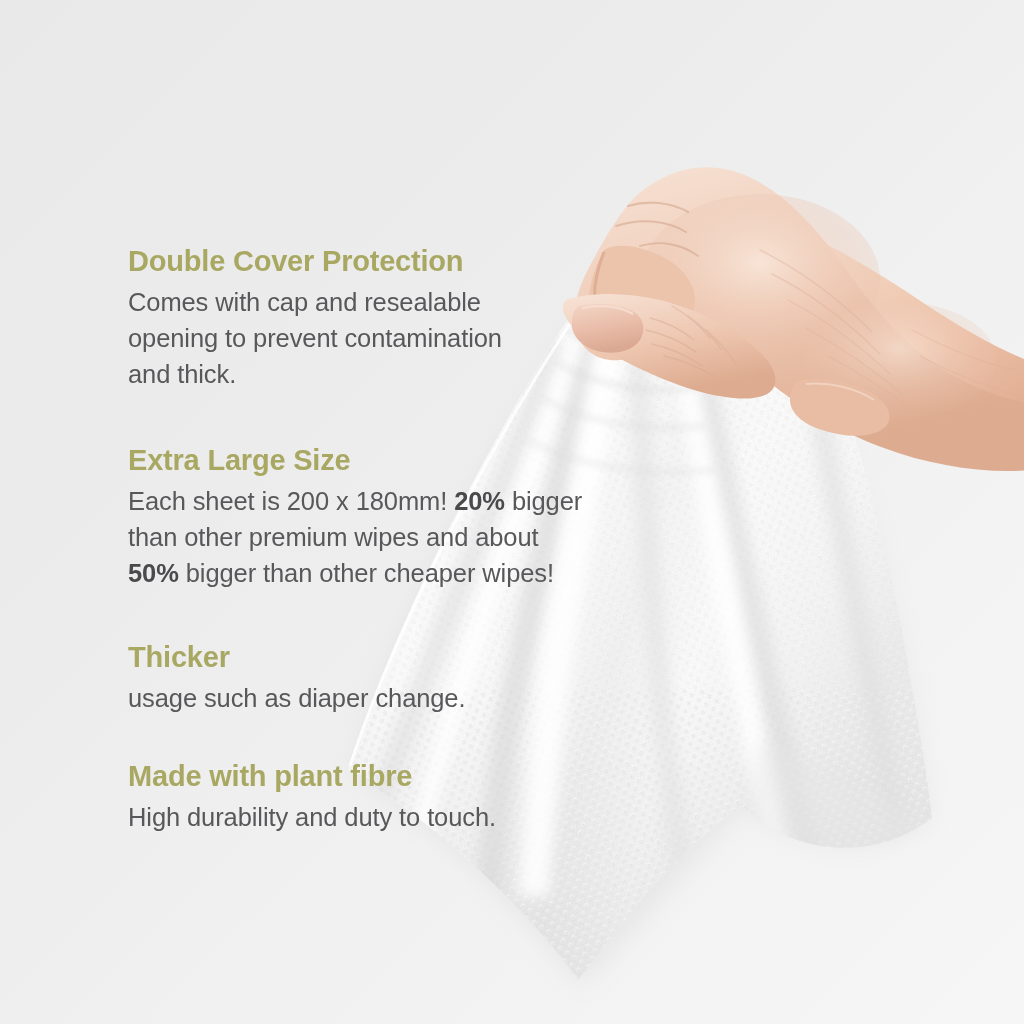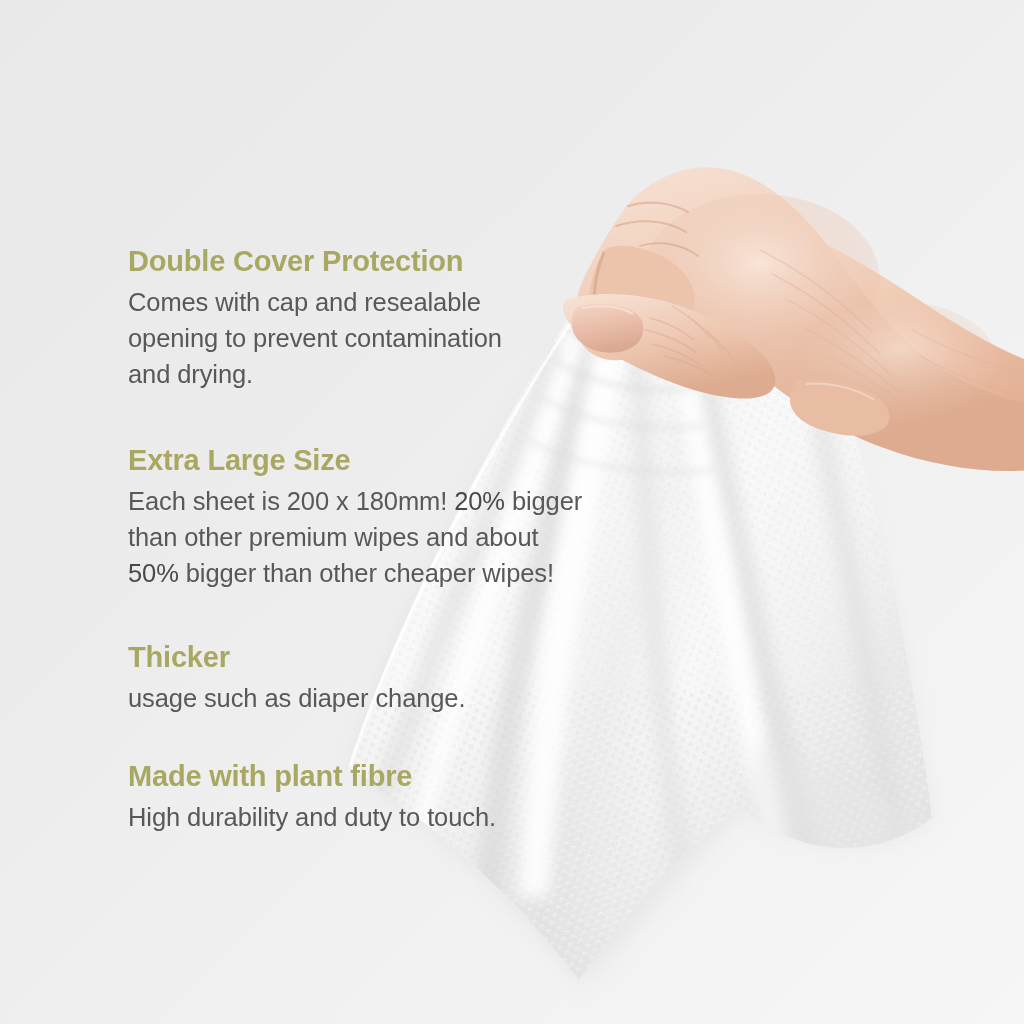--- a/index.html
+++ b/index.html
@@ -64,21 +64,21 @@
     font-family: "Liberation Sans", sans-serif;
     font-weight: normal;
     font-size: 25.5px;
     line-height: 36px;
     letter-spacing: -0.1px;
     color: #58585b;
     margin: 0;
   }
 
   .feature-body b {
-    font-weight: normal;
+    font-weight: bold;
     color: #4a4a4d;
   }
 
   .feature-body .line { display: block; white-space: nowrap; }
 
   
   #feature-0 { margin-bottom: 50px; }
   #feature-1 { margin-bottom: 48px; }
   #feature-2 { }
 </style>
@@ -329,21 +329,21 @@
     </svg>
   </div>
 
   <div class="copy">
 
     <div class="feature" id="feature-0">
       <h2 class="feature-title">Double Cover Protection</h2>
       <p class="feature-body">
           <span class="line">Comes with cap and resealable</span>
           <span class="line">opening to prevent contamination</span>
-          <span class="line">and drying.</span>
+          <span class="line">and thick.</span>
         </p>
     </div>
 
     <div class="feature" id="feature-1">
       <h2 class="feature-title">Extra Large Size</h2>
       <p class="feature-body">
           <span class="line">Each sheet is 200 x 180mm! <b>20%</b> bigger</span>
           <span class="line">than other premium wipes and about</span>
           <span class="line"><b>50%</b> bigger than other cheaper wipes!</span>
         </p>

